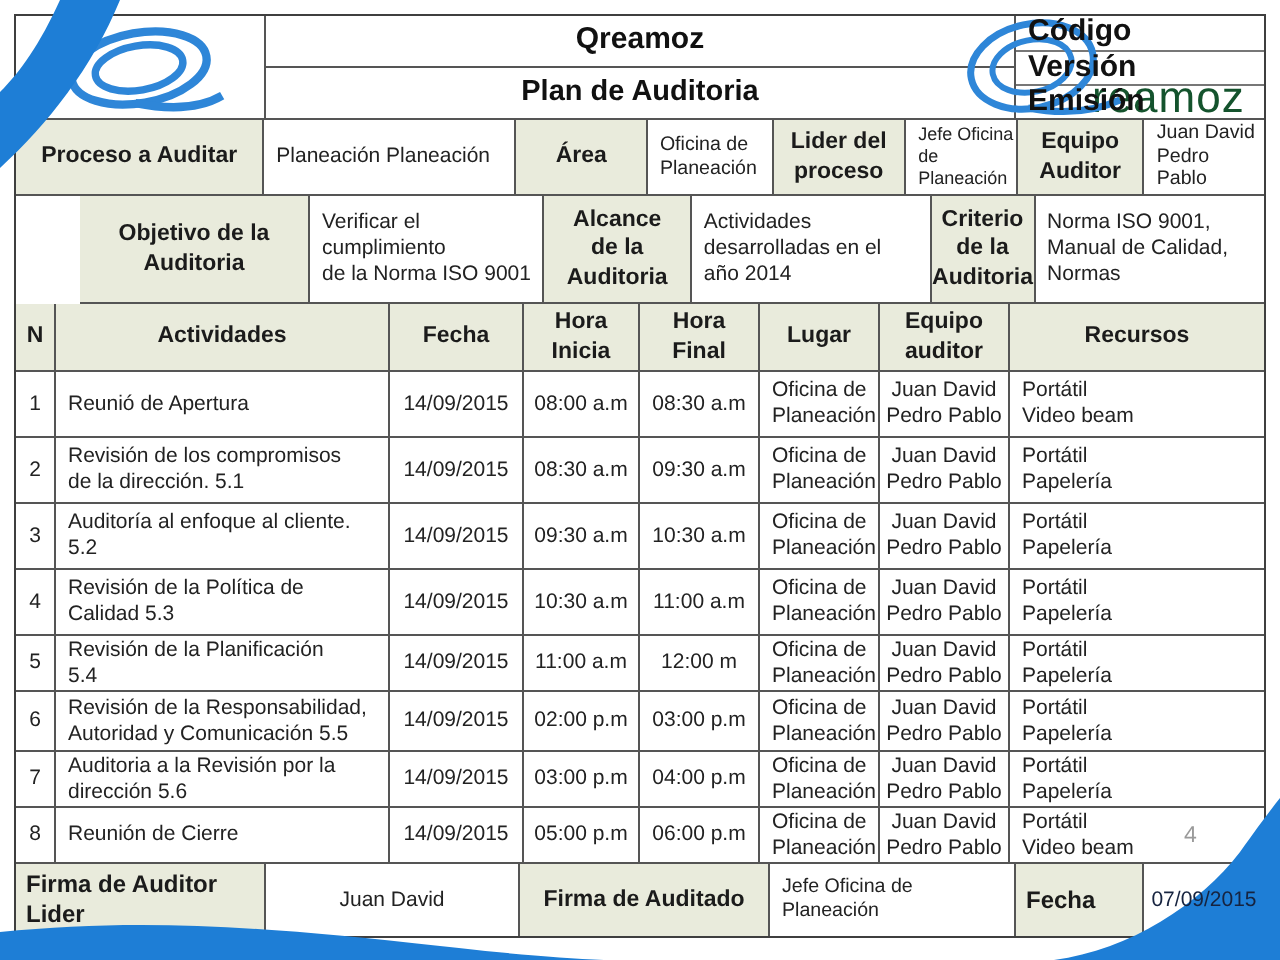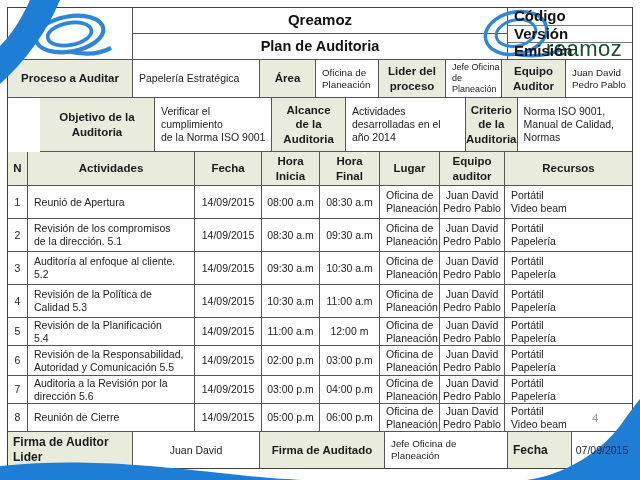--- a/index.html
+++ b/index.html
@@ -30,21 +30,21 @@
   
   .b1-c0{width:125px;}.b1-c1{width:375px;flex-direction:column;align-items:stretch;padding:0;}.b1-c2{width:124px;position:relative;background:#fff;}
   .trow-title{flex:1;display:flex;align-items:center;justify-content:center;font-weight:bold;}
   .company{font-size:15px;color:#111;}
   .doctitle{font-size:14.5px;color:#111;border-top:1px solid #555;}
   .meta-col{flex-direction:column;align-items:stretch;}
   .meta-row{height:17px;display:flex;align-items:center;padding-left:6px;font-weight:bold;font-size:15px;color:#111;box-sizing:border-box;}
   .meta-row + .meta-row{border-top:1px solid #777;}
   .meta-row span{position:relative;z-index:7;}
   
-  .b2-c0{width:125px;}.b2-c1{width:127px;}.b2-c2{width:56px;}.b2-c3{width:63px;}
+  .b2-c0{width:125px;}.b2-c1{width:127px;}.b2-c2{width:66px;}.b2-c3{width:63px;}
   .b2-c4{width:67px;}.b2-c5{width:56px;}.b2-c6{width:64px;}.b2-c7{width:60px;}
   .b3-c0{width:125px;}.b3-c1{width:127px;}.b3-c2{width:80px;}.b3-c3{width:130px;}
   .b3-c4{width:56px;}.b3-c5{width:124px;}
   
   .t-c0{width:20px;}.t-c1{width:167px;}.t-c2{width:67px;}.t-c3{width:58px;}
   .t-c4{width:60px;}.t-c5{width:60px;}.t-c6{width:65px;}.t-c7{width:127px;}
   
   .f-c0{width:125px;}.f-c1{width:127px;}.f-c2{width:125px;}.f-c3{width:123px;}
   .f-c4{width:64px;}.f-c5{width:60px;background:transparent;}
   .f-lab-left{justify-content:flex-start;text-align:left;padding-left:5px;font-size:12px;}
@@ -81,21 +81,21 @@
       </div>
       <div class="cell b1-c2 last meta-col">
         <div class="meta-row"><span>Código</span></div>
         <div class="meta-row"><span>Versión</span></div>
         <div class="meta-row"><span>Emisión</span></div>
       </div>
     </div>
 
     <div class="band b-info1">
       <div class="cell b2-c0 lab">Proceso a Auditar</div>
-      <div class="cell b2-c1 lft">Papelería Estratégica</div>
+      <div class="cell b2-c1 lft">Planeación Planeación</div>
       <div class="cell b2-c2 lab">Área</div>
       <div class="cell b2-c3 lft sm">Oficina de
 Planeación</div>
       <div class="cell b2-c4 lab">Lider del
 proceso</div>
       <div class="cell b2-c5 lft xs">Jefe Oficina de
 Planeación</div>
       <div class="cell b2-c6 lab">Equipo
 Auditor</div>
       <div class="cell b2-c7 last lft sm">Juan David

